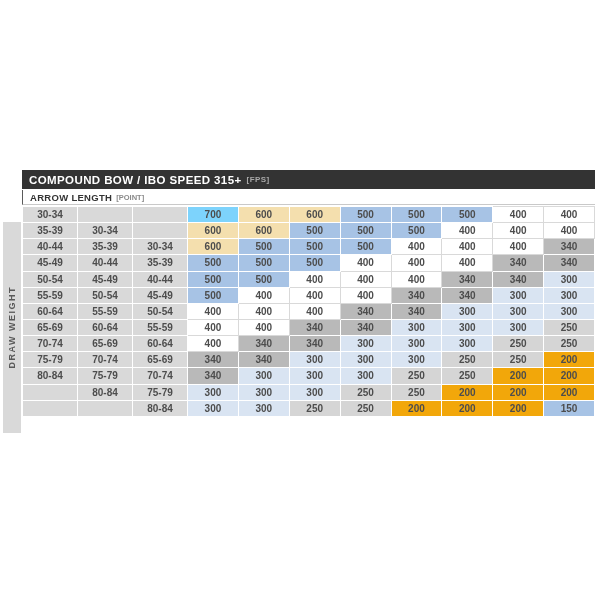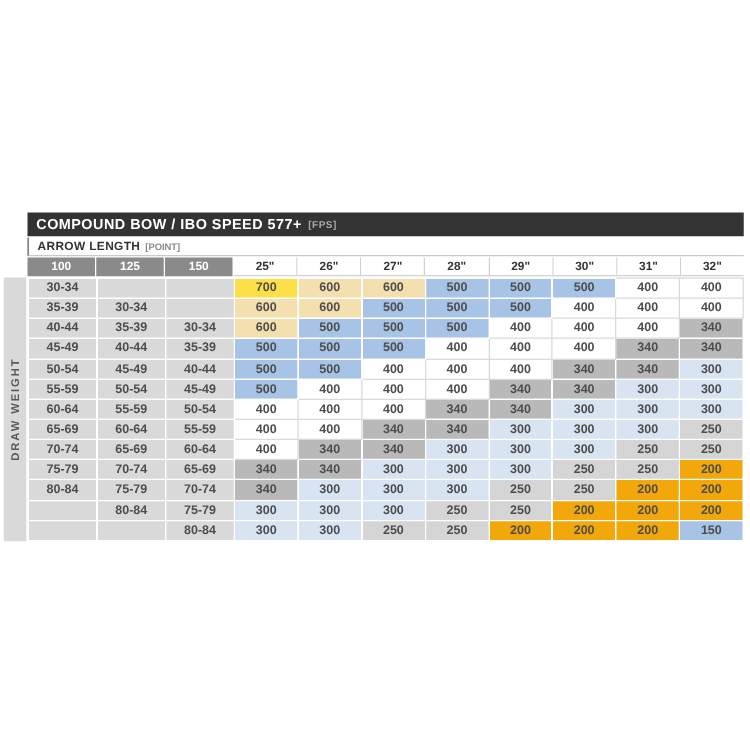--- a/index.html
+++ b/index.html
@@ -44,52 +44,39 @@
 
 <div class="canvas">
 
   <div class="dw-strip">
     <span>DRAW WEIGHT</span>
   </div>
 
   <div class="chart">
 
     <div class="title-bar">
-      <span class="t-main">COMPOUND BOW / IBO SPEED 577+</span>
+      <span class="t-main">COMPOUND BOW / IBO SPEED 315+</span>
       <span class="t-unit">[FPS]</span>
     </div>
 
     <div class="group-row">
       <div class="al-bar">
         <span class="g-main dark">ARROW LENGTH</span>
         <span class="g-unit gray">[POINT]</span>
       </div>
     </div>
 
-    <div class="col-head-row" id="colheads">
-        <div class="pwh">100</div>
-        <div class="pwh">125</div>
-        <div class="pwh">150</div>
-        <div class="alh">25"</div>
-        <div class="alh">26"</div>
-        <div class="alh">27"</div>
-        <div class="alh">28"</div>
-        <div class="alh">29"</div>
-        <div class="alh">30"</div>
-        <div class="alh">31"</div>
-        <div class="alh">32"</div>
-      </div>
 
     <table class="grid">
         <tbody id="gridbody">
           <tr>
             <td class="pw" style="width: 54px;">30-34</td>
             <td class="pw" style="width: 54px;"></td>
             <td class="pw" style="width: 54px;"></td>
-            <td style="background: #fde047;">700</td>
+            <td style="background: #7dd3fc;">700</td>
             <td style="background: rgb(244, 223, 174);">600</td>
             <td style="background: rgb(244, 223, 174);">600</td>
             <td style="background: rgb(167, 195, 229);">500</td>
             <td style="background: rgb(167, 195, 229);">500</td>
             <td style="background: rgb(167, 195, 229);">500</td>
             <td class="w" style="background: rgb(255, 255, 255);">400</td>
             <td class="w" style="background: rgb(255, 255, 255);">400</td>
           </tr>
           <tr>
             <td class="pw" style="width: 54px;">35-39</td>

